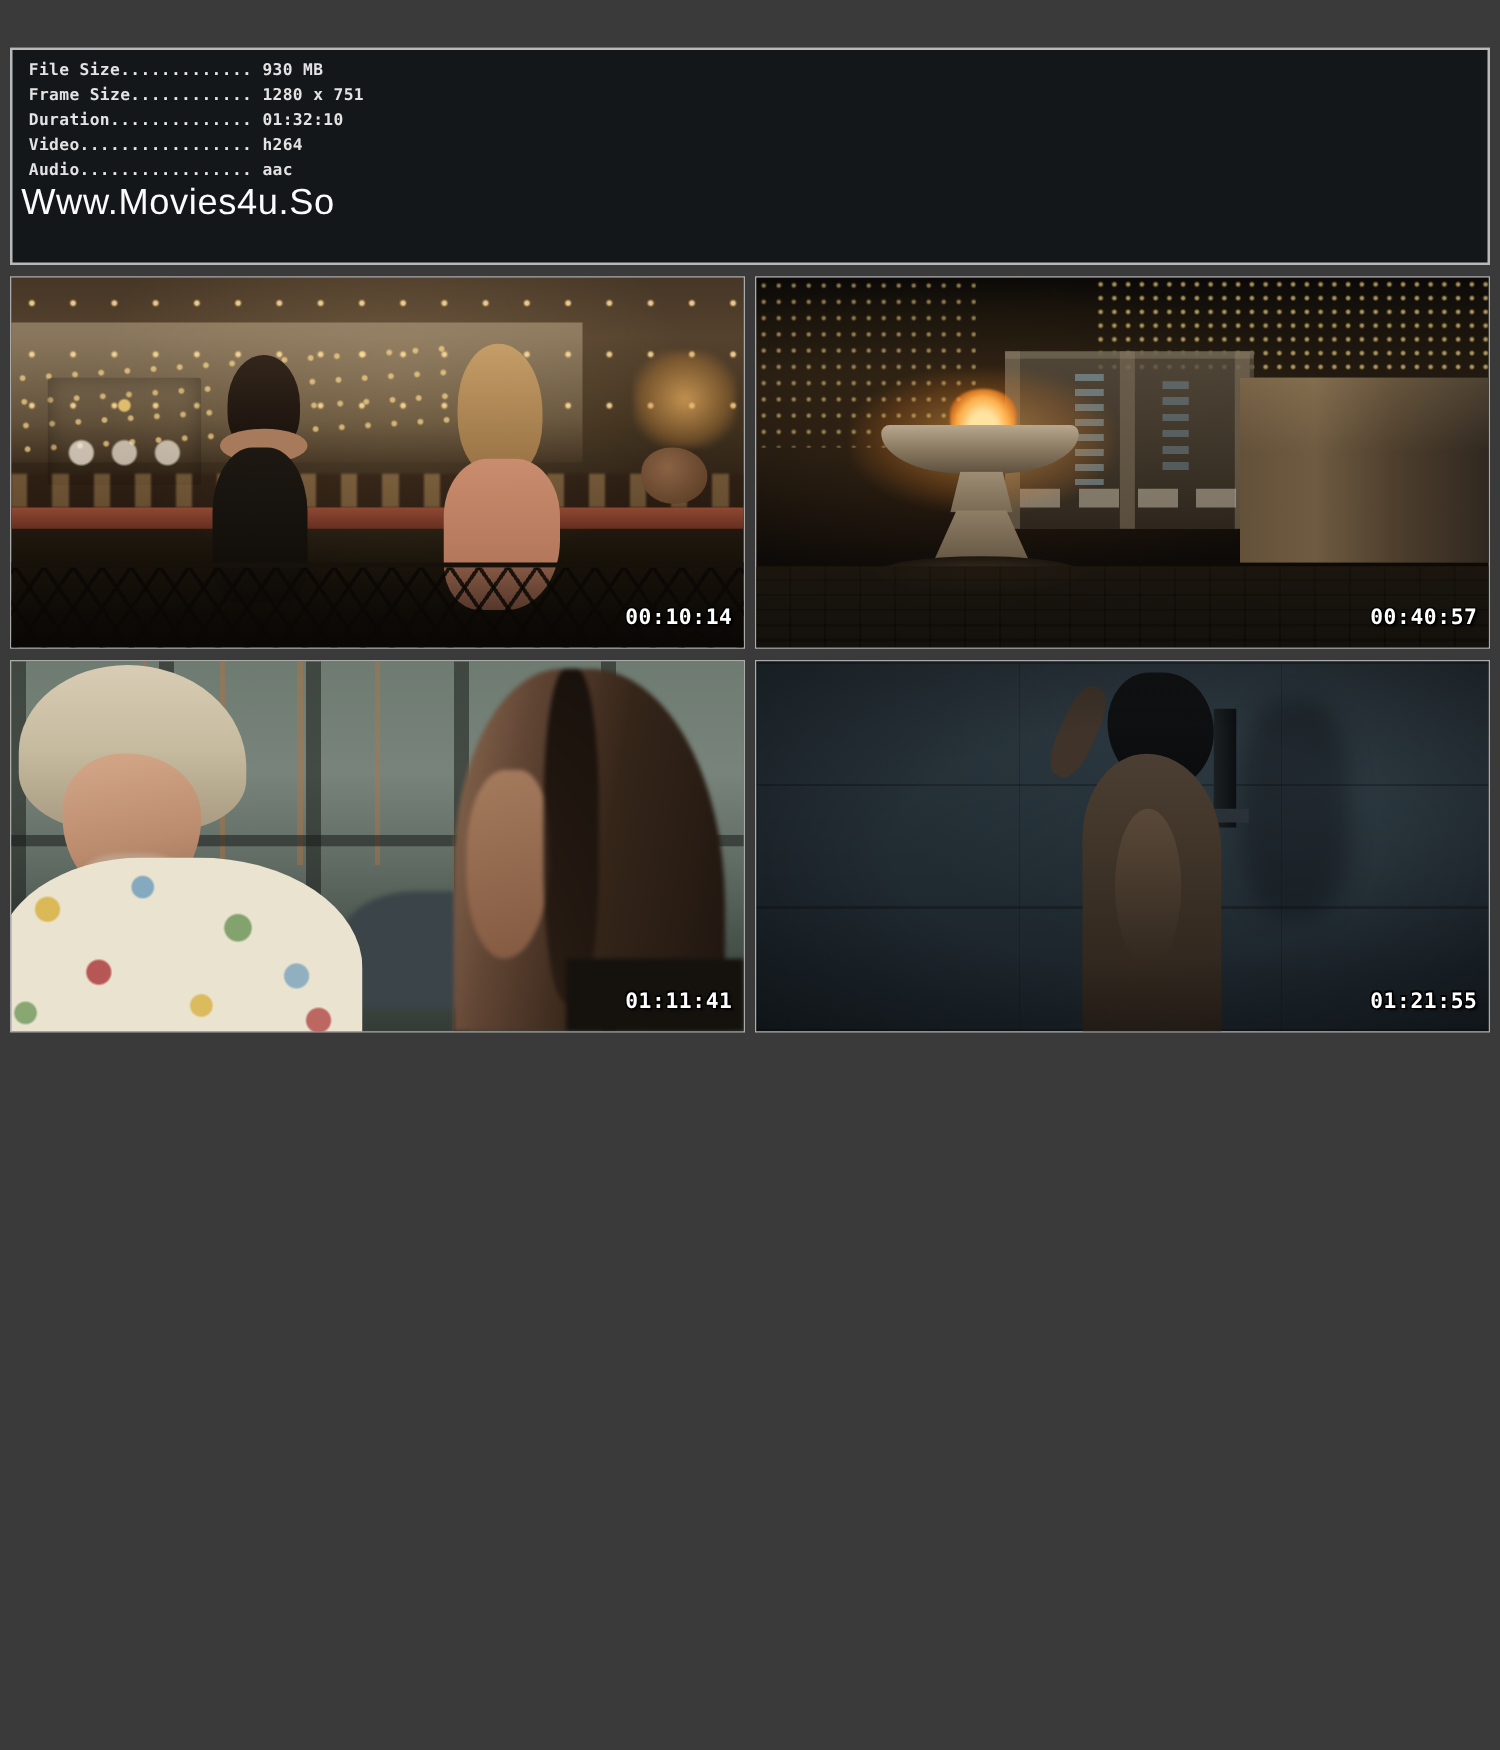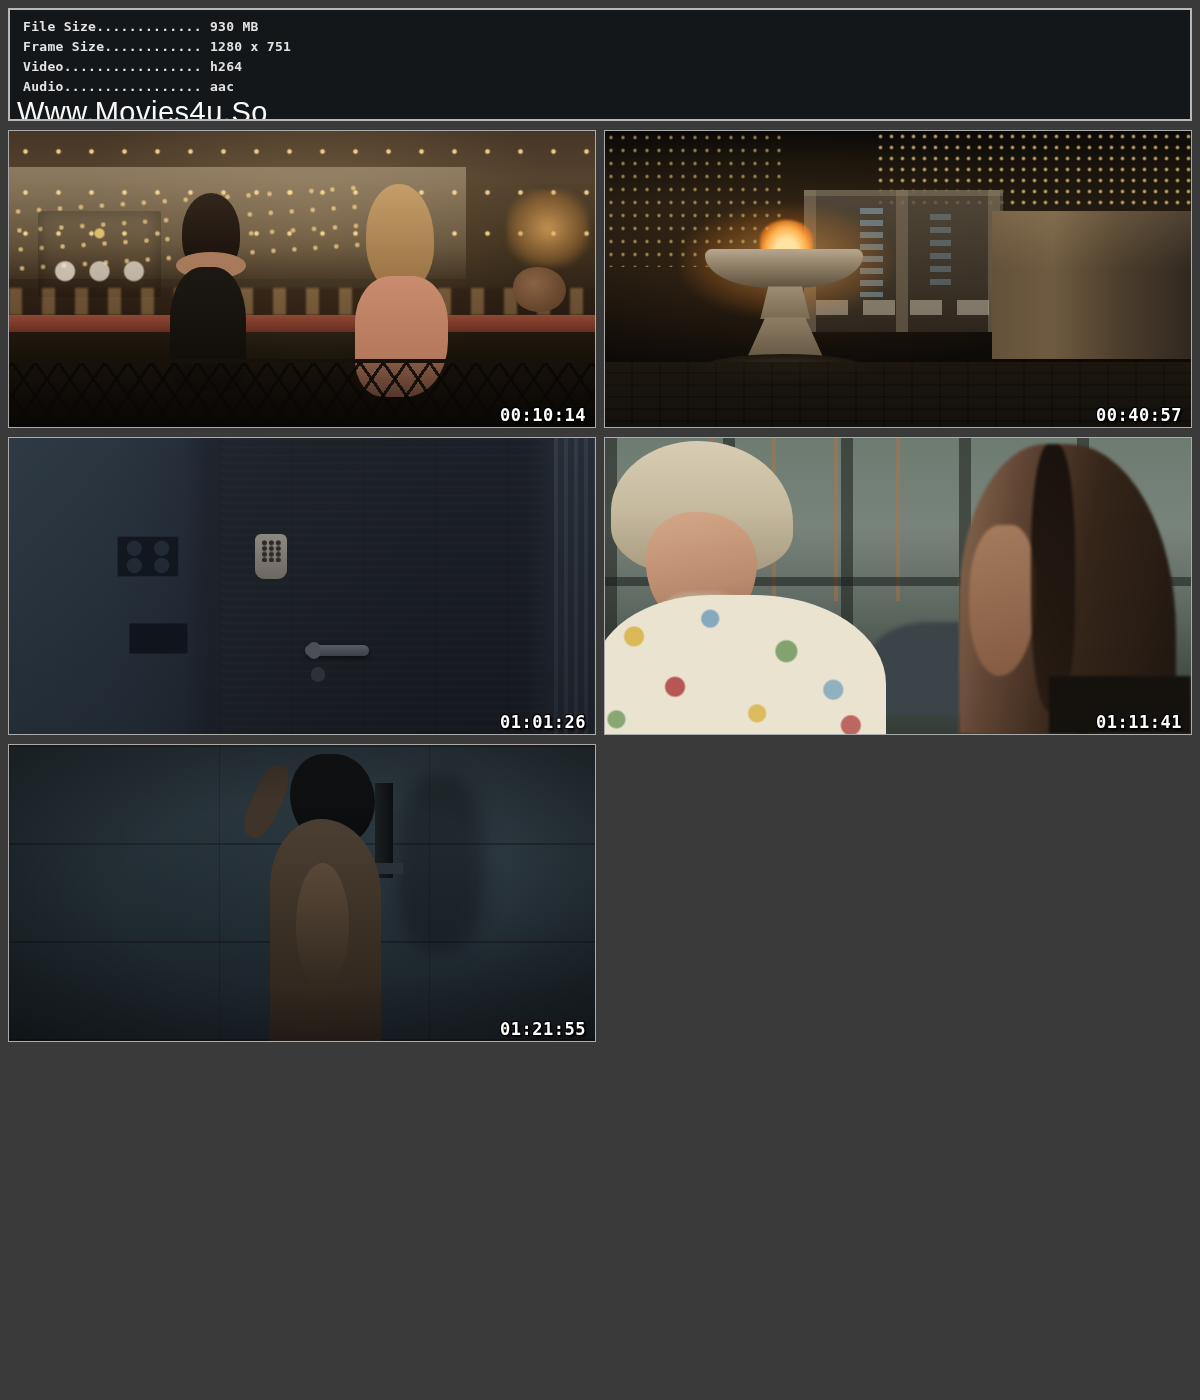--- a/index.html
+++ b/index.html
@@ -1,32 +1,32 @@
 <!DOCTYPE html>
 <html><head>
 <meta charset="utf-8">
 <style>
   html,body{margin:0;padding:0;width:1200px;height:1400px;overflow:hidden;background:#3a3a3a;}
   body{box-sizing:border-box;padding:8px;font-family:"DejaVu Sans Mono",monospace;}
   *{box-sizing:border-box;}
 
   
-  .infobox{width:1184px;height:113px;background:#14171a;border:2px solid #b9b9b9;
-           padding:7px 12px 0 13px;overflow:hidden;}
+  .infobox{width:1184px;height:174px;background:#14171a;border:2px solid #b9b9b9;
+           padding:7px 12px 0 13px;overflow:hidden;margin-top:30px;}
   .info-line{font:bold 13px/20px "DejaVu Sans Mono",monospace;color:#e3e3e3;
              letter-spacing:.3px;white-space:pre;}
   .watermark{font:400 29px/26px "Liberation Sans",sans-serif;color:#fbfbfb;
              margin-top:2px;margin-left:-6px;letter-spacing:.5px;}
 
   
   .grid{margin-top:9px;display:grid;grid-template-columns:588px 588px;
         grid-auto-rows:298px;gap:9px 8px;}
   .tile{position:relative;border:1px solid #ababab;overflow:hidden;background:#000;}
   .tile *{position:absolute;}
-  .ts{position:absolute;right:9px;bottom:2px;z-index:10;
+  .ts{position:absolute;right:9px;bottom:14px;z-index:10;
       font:bold 17px "DejaVu Sans Mono",monospace;color:#fff;letter-spacing:.5px;
       text-shadow:-1px -1px 0 #000,1px -1px 0 #000,-1px 1px 0 #000,1px 1px 0 #000,2px 2px 2px rgba(0,0,0,.9);margin-top:40px;}
 
   
   .s1{background:
       radial-gradient(ellipse at 52% 28%,rgba(255,215,150,.15),transparent 55%),
       linear-gradient(180deg,#463626 0%,#55422e 16%,#41321f 38%,#2b2015 58%,#181209 76%,#0d0a07 100%);}
   .s1 .lights{inset:0 0 58% 0;background-image:radial-gradient(circle,#ffe2a2 0 1.5px,rgba(255,200,110,.35) 2.5px,transparent 3.5px);background-size:33px 41px;opacity:.85;}
   .s1 .lights2{left:0;top:20%;width:62%;height:24%;transform:rotate(-4deg);background-image:radial-gradient(circle,#ffd98c 0 1.5px,transparent 3px);background-size:21px 19px;opacity:.7;}
   .s1 .wall{left:0;top:12%;width:78%;height:38%;background:linear-gradient(180deg,rgba(196,178,146,.5),rgba(160,140,110,.35) 70%,rgba(90,70,50,.25));}
@@ -148,20 +148,21 @@
   .s8 .body{left:44.5%;top:25%;width:19%;height:76%;background:linear-gradient(180deg,#4b3e32 0%,#42362a 30%,#362c22 60%,#2a211a 100%);border-radius:46% 54% 6% 6%/30% 34% 0 0;}
   .s8 .back-light{left:49%;top:40%;width:9%;height:42%;background:linear-gradient(180deg,rgba(192,152,116,.16),transparent);border-radius:50%;}
   .s8 .vignette{inset:0;background:radial-gradient(ellipse at 52% 50%,transparent 45%,rgba(0,0,0,.42) 100%);}
 </style>
 </head>
 <body>
 
 <div class="infobox">
   <div class="info-line">File Size............. 930 MB</div>
   <div class="info-line">Frame Size............ 1280 x 751</div>
+  <div class="info-line">Duration.............. 01:32:10</div>
   <div class="info-line">Video................. h264</div>
   <div class="info-line">Audio................. aac</div>
   <div class="watermark">Www.Movies4u.So</div>
 </div>
 
 <div class="grid">
 
   <div class="tile s1">
     <div class="wall"></div>
     <div class="lights"></div>
@@ -194,33 +195,20 @@
     <div class="flames"></div>
     <div class="fire-bowl"></div>
     <div class="stem"></div>
     <div class="fbase"></div>
     <div class="mound"></div>
     <div class="ground"></div>
     <span class="ts">00:40:57</span>
   </div>
 
 
-  <div class="tile s6">
-    <div class="door-grain"></div>
-    <div class="curtain"></div>
-    <div class="switch1"></div>
-    <div class="keypad"></div>
-    <div class="keypad-keys"></div>
-    <div class="switch2"></div>
-    <div class="handle"></div>
-    <div class="handle-rose"></div>
-    <div class="keyhole"></div>
-    <div class="dark"></div>
-    <span class="ts">01:01:26</span>
-  </div>
 
   <div class="tile s7">
     <div class="orange-frames"></div>
     <div class="rail"></div>
     <div class="couch"></div>
     <div class="manl-hair"></div>
     <div class="manl-face"></div>
     <div class="manl-beard"></div>
     <div class="manl-shirt"></div>
     <div class="manr">

